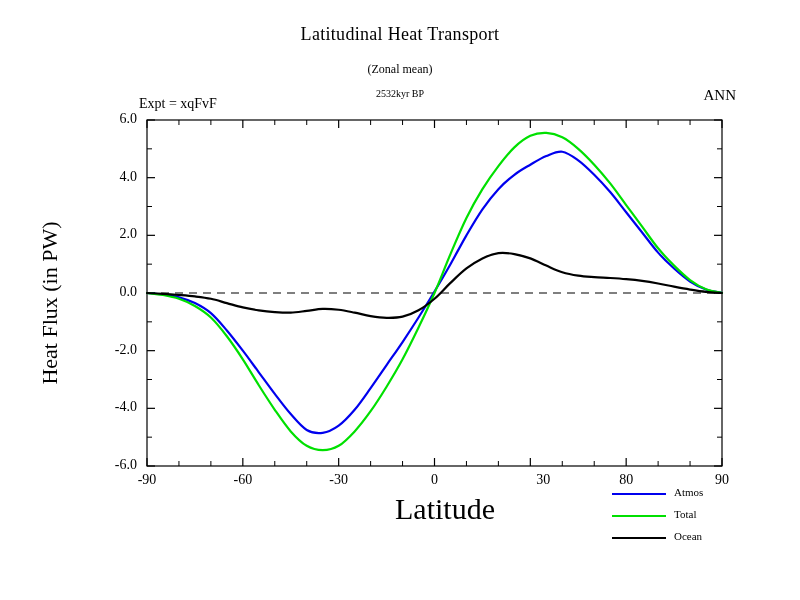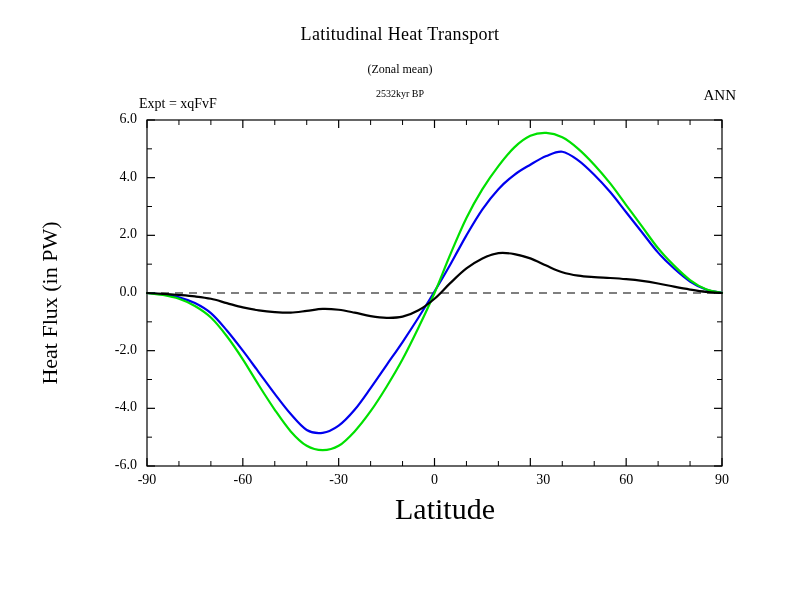--- a/index.html
+++ b/index.html
@@ -207,20 +207,32 @@
       <div class="tick-label-y" style="left: 91px; top: 226.333px;">2.0</div>
       <div class="tick-label-y" style="left: 91px; top: 168.667px;">4.0</div>
       <div class="tick-label-y" style="left: 91px; top: 111px;">6.0</div>
     </div>
   <div id="xtick-host">
       <div class="tick-label-x" style="left: 127px; top: 472px;">-90</div>
       <div class="tick-label-x" style="left: 222.833px; top: 472px;">-60</div>
       <div class="tick-label-x" style="left: 318.667px; top: 472px;">-30</div>
       <div class="tick-label-x" style="left: 414.5px; top: 472px;">0</div>
       <div class="tick-label-x" style="left: 510.333px; top: 472px; text-align: right;">30</div>
-      <div class="tick-label-x" style="left: 606.167px; top: 472px;">60</div>
+      <div class="tick-label-x" style="left: 606.167px; top: 472px;">80</div>
       <div class="tick-label-x" style="left: 702px; top: 472px;">90</div>
     </div>
 
   <div class="legend" id="legend-host">
+      <div class="legend-row">
+        <div class="legend-swatch" style="background: rgb(0, 0, 238);"></div>
+        <div class="legend-text">Atmos</div>
+      </div>
+      <div class="legend-row">
+        <div class="legend-swatch" style="background: rgb(0, 224, 0);"></div>
+        <div class="legend-text">Total</div>
+      </div>
+      <div class="legend-row">
+        <div class="legend-swatch" style="background: rgb(0, 0, 0);"></div>
+        <div class="legend-text">Ocean</div>
+      </div>
     </div>
 
 </div>
 
 </body></html>

